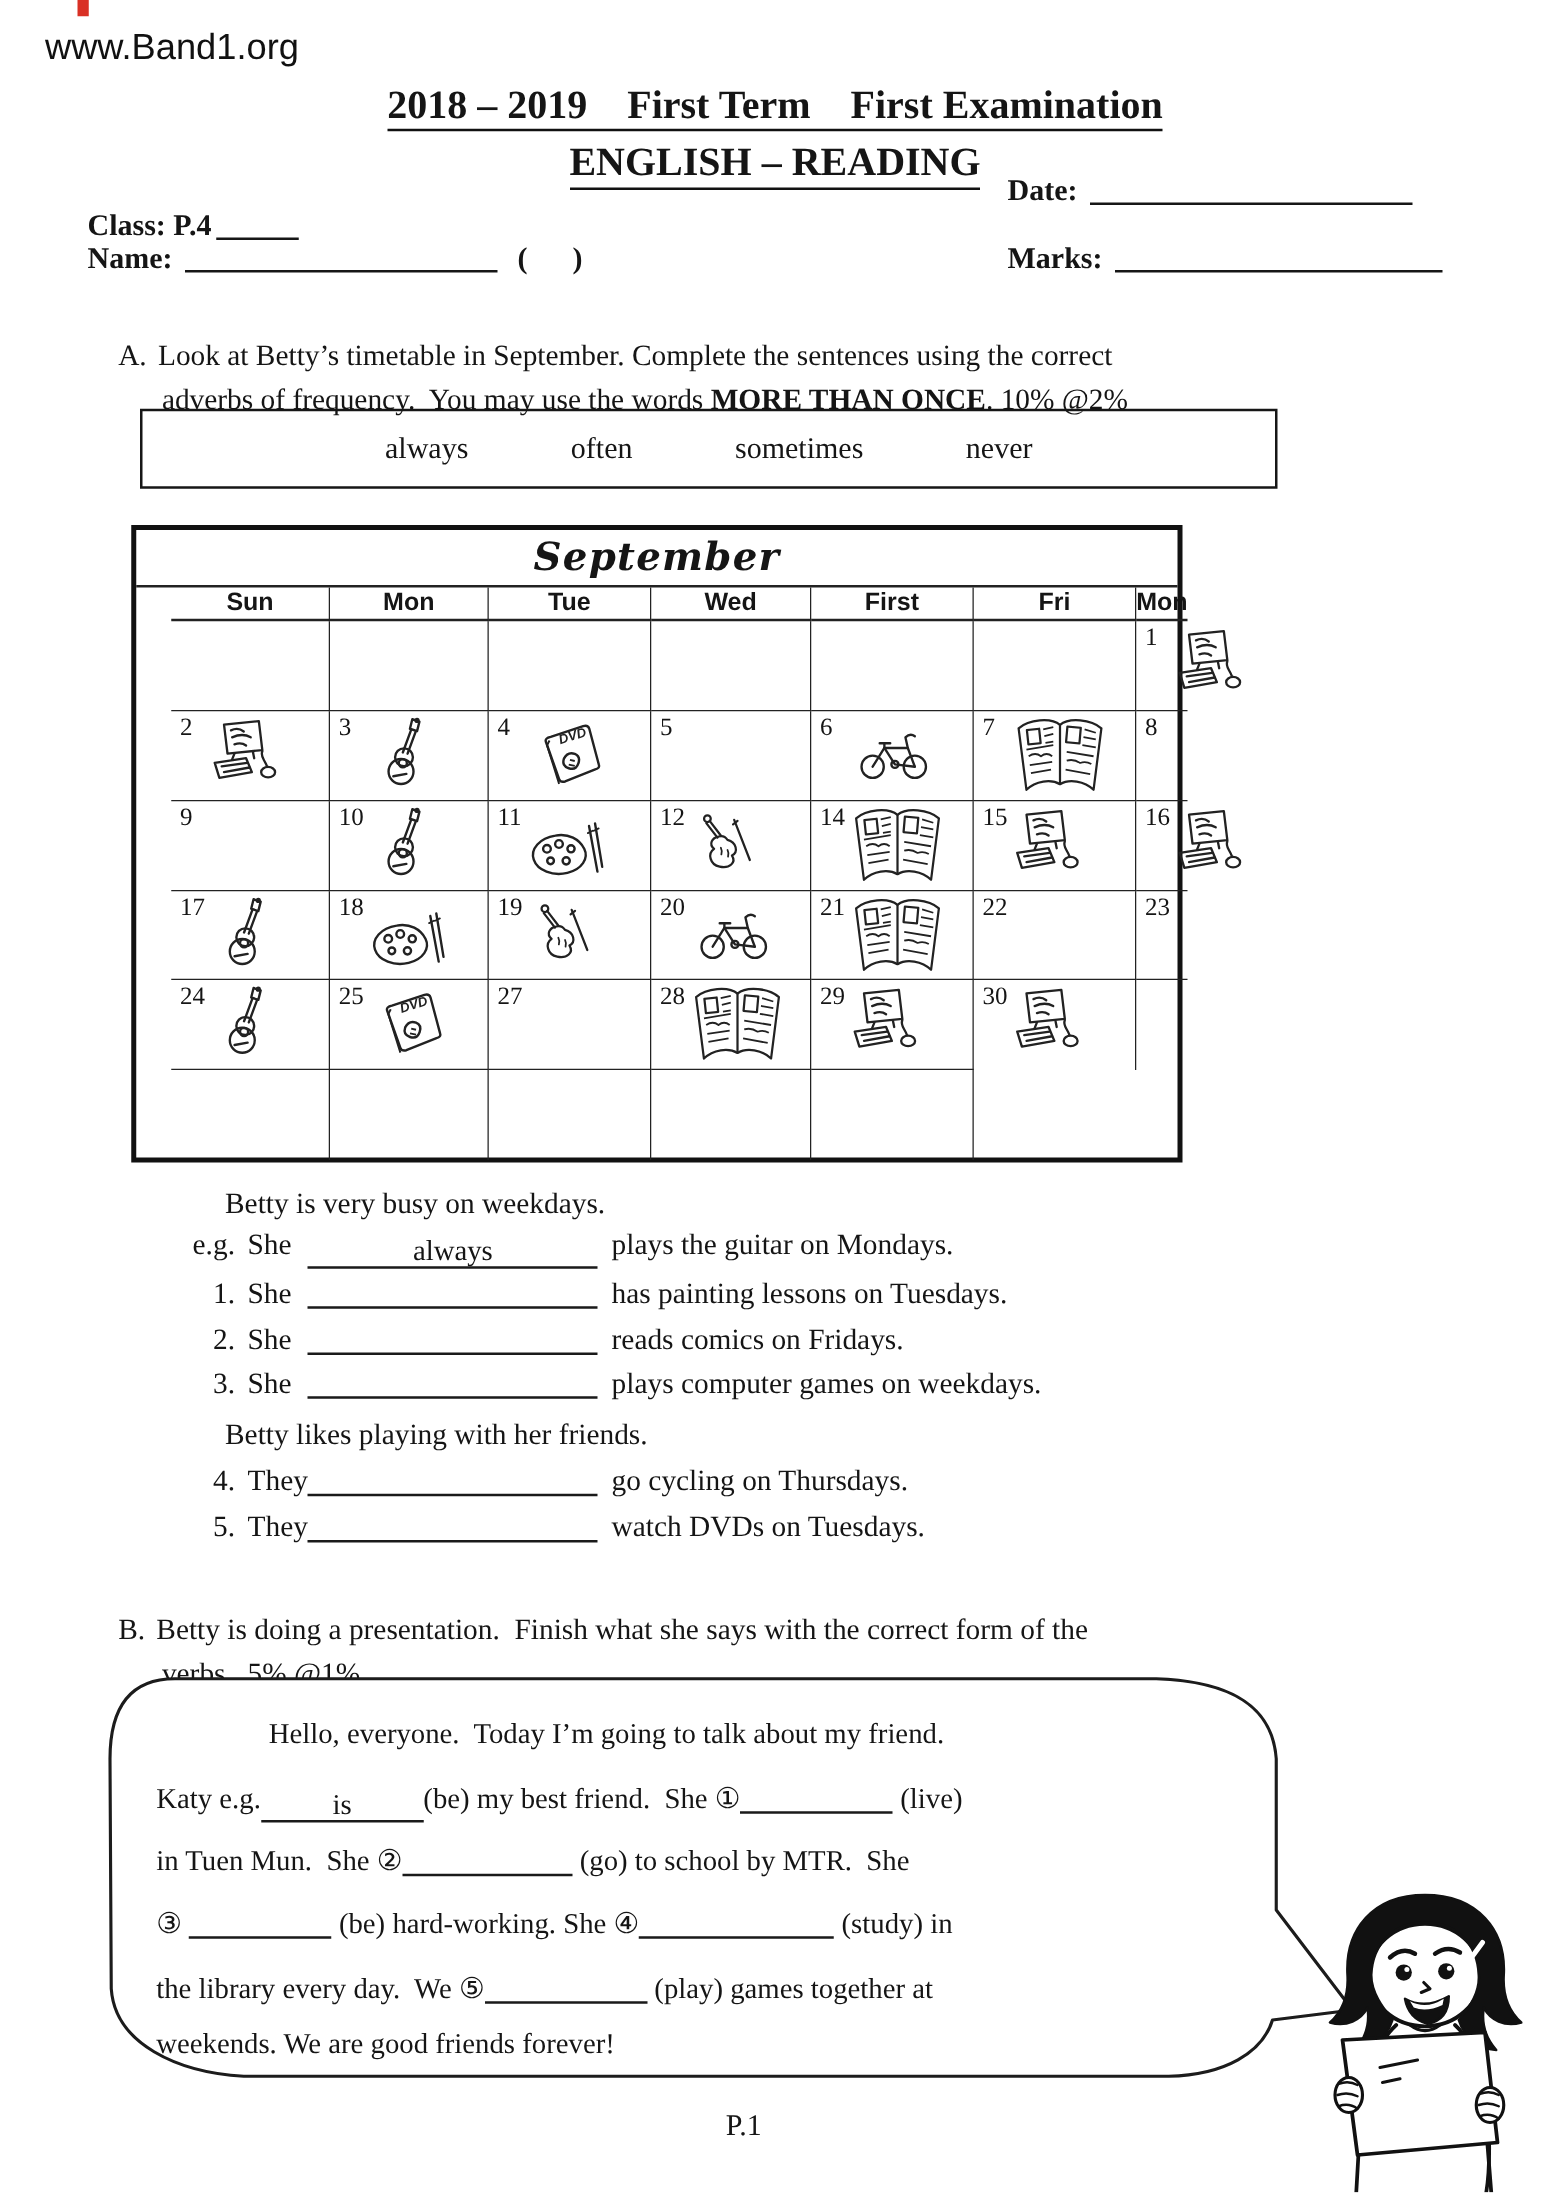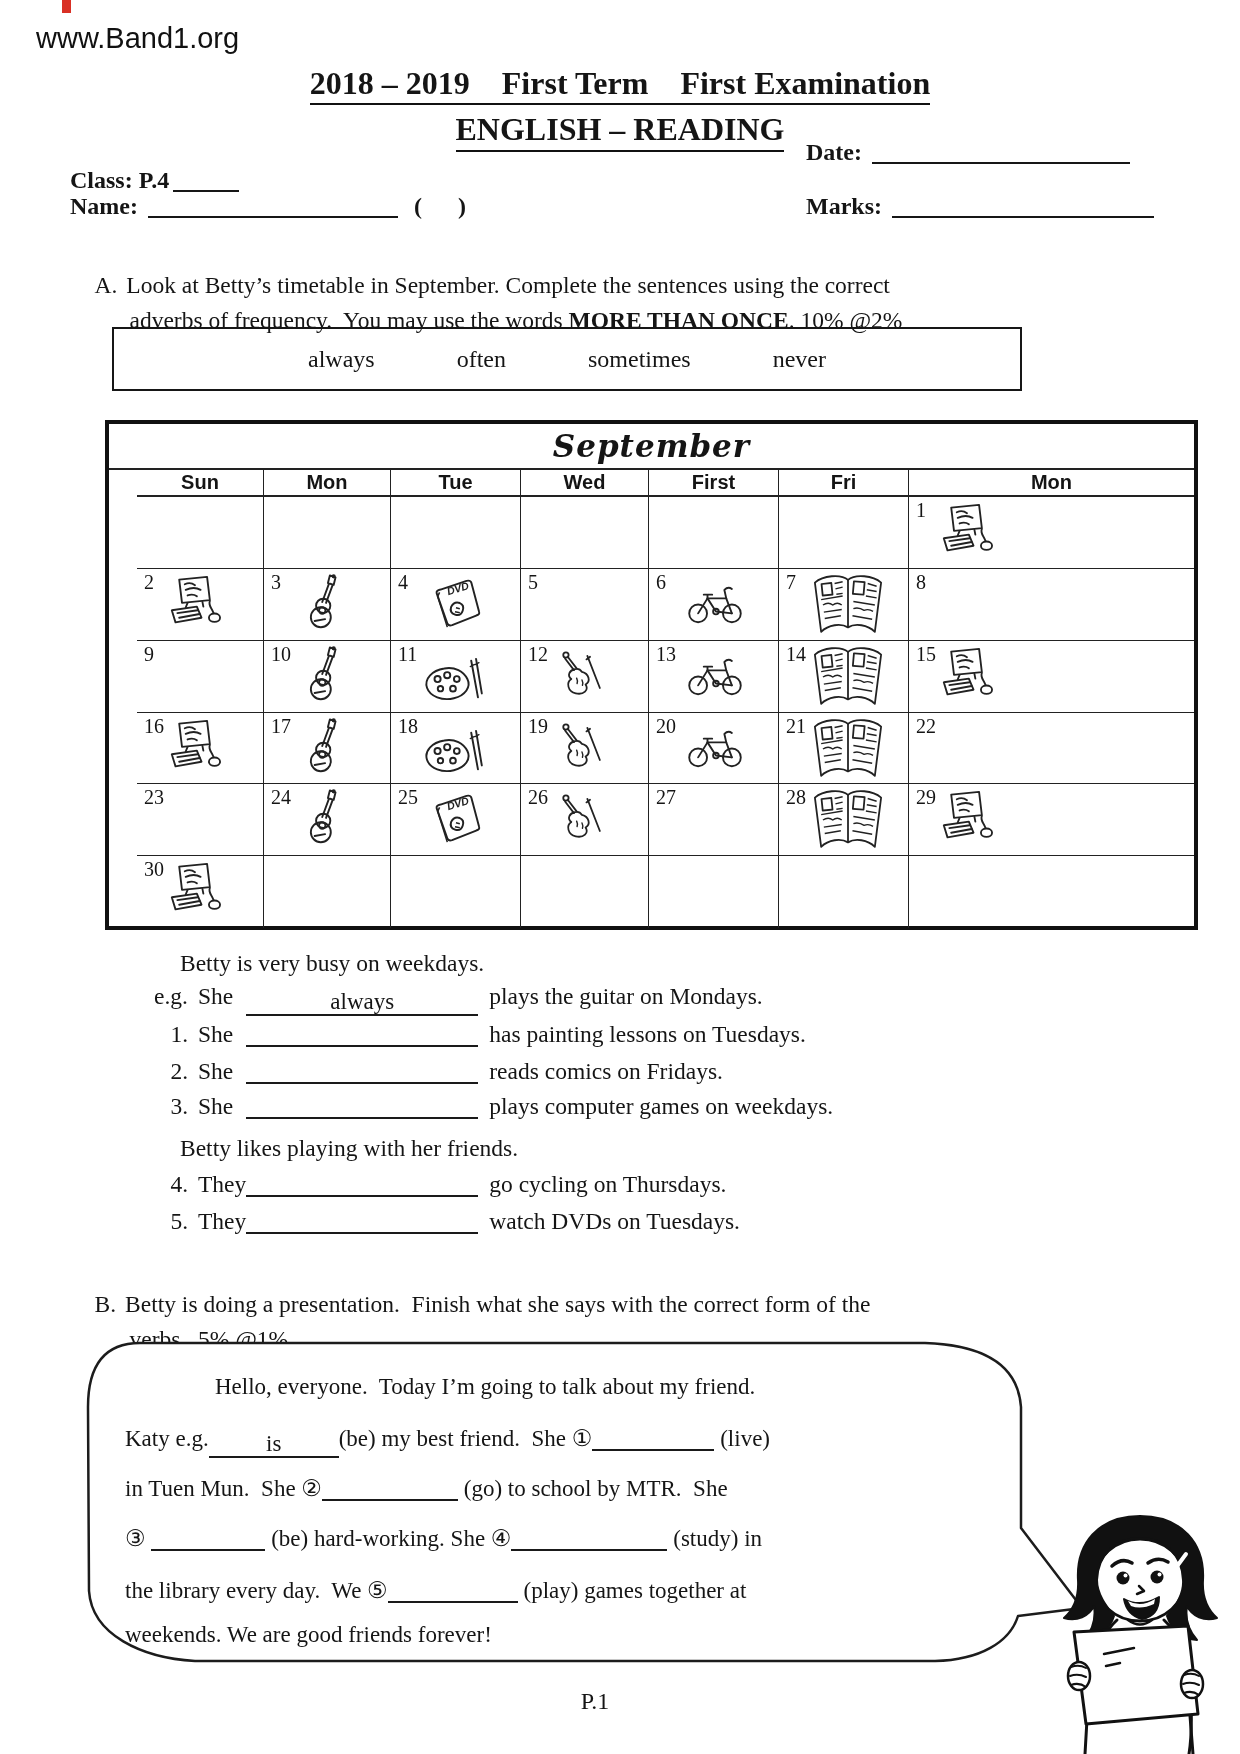--- a/index.html
+++ b/index.html
@@ -25,21 +25,21 @@
   
   .sec-line{position:absolute;font-size:23.5px;white-space:pre;}
   .sec-label{display:inline-block;margin-right:9px;}
 
   
   .word-box{position:absolute;left:112px;top:327px;width:910px;height:64px;
             border:2px solid #161616;display:flex;align-items:center;justify-content:center;
             gap:82px;font-size:24px;box-sizing:border-box;}
 
   
-  .calendar{position:absolute;left:105px;top:420px;width:1093px;height:510px;
+  .calendar{position:absolute;left:105px;top:420px;width:841px;height:510px;
             border:4px solid #111;box-sizing:border-box;background:#fff;}
   .cal-title{height:44px;border-bottom:2px solid #222;display:flex;align-items:center;
              justify-content:center;font-family:"DejaVu Serif",serif;font-style:italic;
              font-weight:bold;font-size:31px;letter-spacing:1px;}
   .cal-grid{display:grid;grid-template-columns:127px 127px 130px 128px 130px 130px 1fr;
             grid-template-rows:27px repeat(6,1fr);height:458px;margin-left:28px;}
   .cal-dh{border-right:1.5px solid #222;border-bottom:2px solid #222;display:flex;
           align-items:center;justify-content:center;font-family:"Liberation Sans",sans-serif;
           font-weight:bold;font-size:20px;}
   .cal-dh:nth-child(7n){border-right:none;}
@@ -261,34 +261,20 @@
  <circle cx="10" cy="7" r="3"></circle>
  <path d="M12,9 L22,22 M9,11 L19,24"></path>
  <path d="M20,23 C14,24 11,30 16,34 C10,38 12,48 21,50 C30,52 36,46 32,40 C38,37 36,28 28,26 C26,23 23,22 20,23 Z"></path>
  <path d="M22,33 q1.5,3 0.5,6 M28,35 q1.5,3 0.5,6" stroke-width="1.6"></path>
  <path d="M34,8 L48,44"></path>
  <path d="M33,12 l4,-3"></path>
               </g>
             </svg></span>
         </div>
         <div class="cal-cell">
-          <span class="cal-date">13</span>
-          <span class="cal-icon cycling"><svg viewBox="0 0 64 46">
-              <g fill="none" stroke="#222" stroke-width="2" stroke-linecap="round" stroke-linejoin="round">
- <circle cx="14" cy="33" r="9.5"></circle>
-                <circle cx="50" cy="33" r="9.5"></circle>
- <path d="M14,33 L24,17 L44,17 L50,33"></path>
- <path d="M24,17 L33,31 L50,33"></path>
- <circle cx="33" cy="31" r="3"></circle>
- <path d="M20,13 L29,13 M24,17 L24,13"></path>
- <path d="M44,17 L42,8 q4,-4 8,-1"></path>
-              </g>
-            </svg></span>
-        </div>
-        <div class="cal-cell">
           <span class="cal-date">14</span>
           <span class="cal-icon comics"><svg viewBox="0 0 92 76">
               <g fill="none" stroke="#222" stroke-width="2" stroke-linejoin="round">
  <path d="M46,10 C38,3 18,5 9,13 L16,68 C24,60 38,58 46,63 C54,58 68,60 76,68 L83,13 C74,5 54,3 46,10 Z"></path>
  <path d="M46,10 L46,63"></path>
  <rect x="17" y="14" width="11" height="13" transform="rotate(-6 22 20)"></rect>
  <path d="M31,14 l9,-2 M32,20 l8,-2 M33,26 l7,-1" stroke-width="1.6"></path>
  <path d="M16,32 l24,-4 M18,38 q6,-4 11,0 q5,-4 10,0 M19,46 l20,-3 M20,53 l18,-3" stroke-width="1.6"></path>
  <rect x="52" y="12" width="12" height="14" transform="rotate(5 58 19)"></rect>
  <path d="M68,14 l10,3 M67,21 l11,2 M66,28 l12,2" stroke-width="1.6"></path>
@@ -417,33 +403,20 @@
         </div>
         <div class="cal-cell">
           <span class="cal-date">25</span>
           <span class="cal-icon dvd"><svg viewBox="0 0 56 54">
               <g fill="none" stroke="#222" stroke-width="2" stroke-linejoin="round">
  <path d="M13,12 L40,3 q4,-1 5,2 L53,35 q1,3 -3,4 L25,49 q-4,1 -5,-2 L9,16 q-1,-3 4,-4 Z"></path>
  <path d="M12,15 l-2,4 10,32" stroke-width="1.6"></path>
  <text x="21" y="18" font-size="11" font-weight="bold" font-style="italic" fill="#222" stroke="none" transform="rotate(-17 21 18)" font-family="Liberation Sans, sans-serif">DVD</text>
  <path d="M24,30 q3,-6 9,-4 q5,2 3,8 q-2,6 -8,4 q-6,-2 -4,-8 Z"></path>
  <path d="M29,31 l4,1 M28,35 l5,1" stroke-width="1.6"></path>
-              </g>
-            </svg></span>
-        </div>
-        <div class="cal-cell">
-          <span class="cal-date">26</span>
-          <span class="cal-icon violin"><svg viewBox="0 0 56 60">
-              <g fill="none" stroke="#222" stroke-width="2" stroke-linecap="round" stroke-linejoin="round">
- <circle cx="10" cy="7" r="3"></circle>
- <path d="M12,9 L22,22 M9,11 L19,24"></path>
- <path d="M20,23 C14,24 11,30 16,34 C10,38 12,48 21,50 C30,52 36,46 32,40 C38,37 36,28 28,26 C26,23 23,22 20,23 Z"></path>
- <path d="M22,33 q1.5,3 0.5,6 M28,35 q1.5,3 0.5,6" stroke-width="1.6"></path>
- <path d="M34,8 L48,44"></path>
- <path d="M33,12 l4,-3"></path>
               </g>
             </svg></span>
         </div>
         <div class="cal-cell">
           <span class="cal-date">27</span>
         </div>
         <div class="cal-cell">
           <span class="cal-date">28</span>
           <span class="cal-icon comics"><svg viewBox="0 0 92 76">
               <g fill="none" stroke="#222" stroke-width="2" stroke-linejoin="round">

